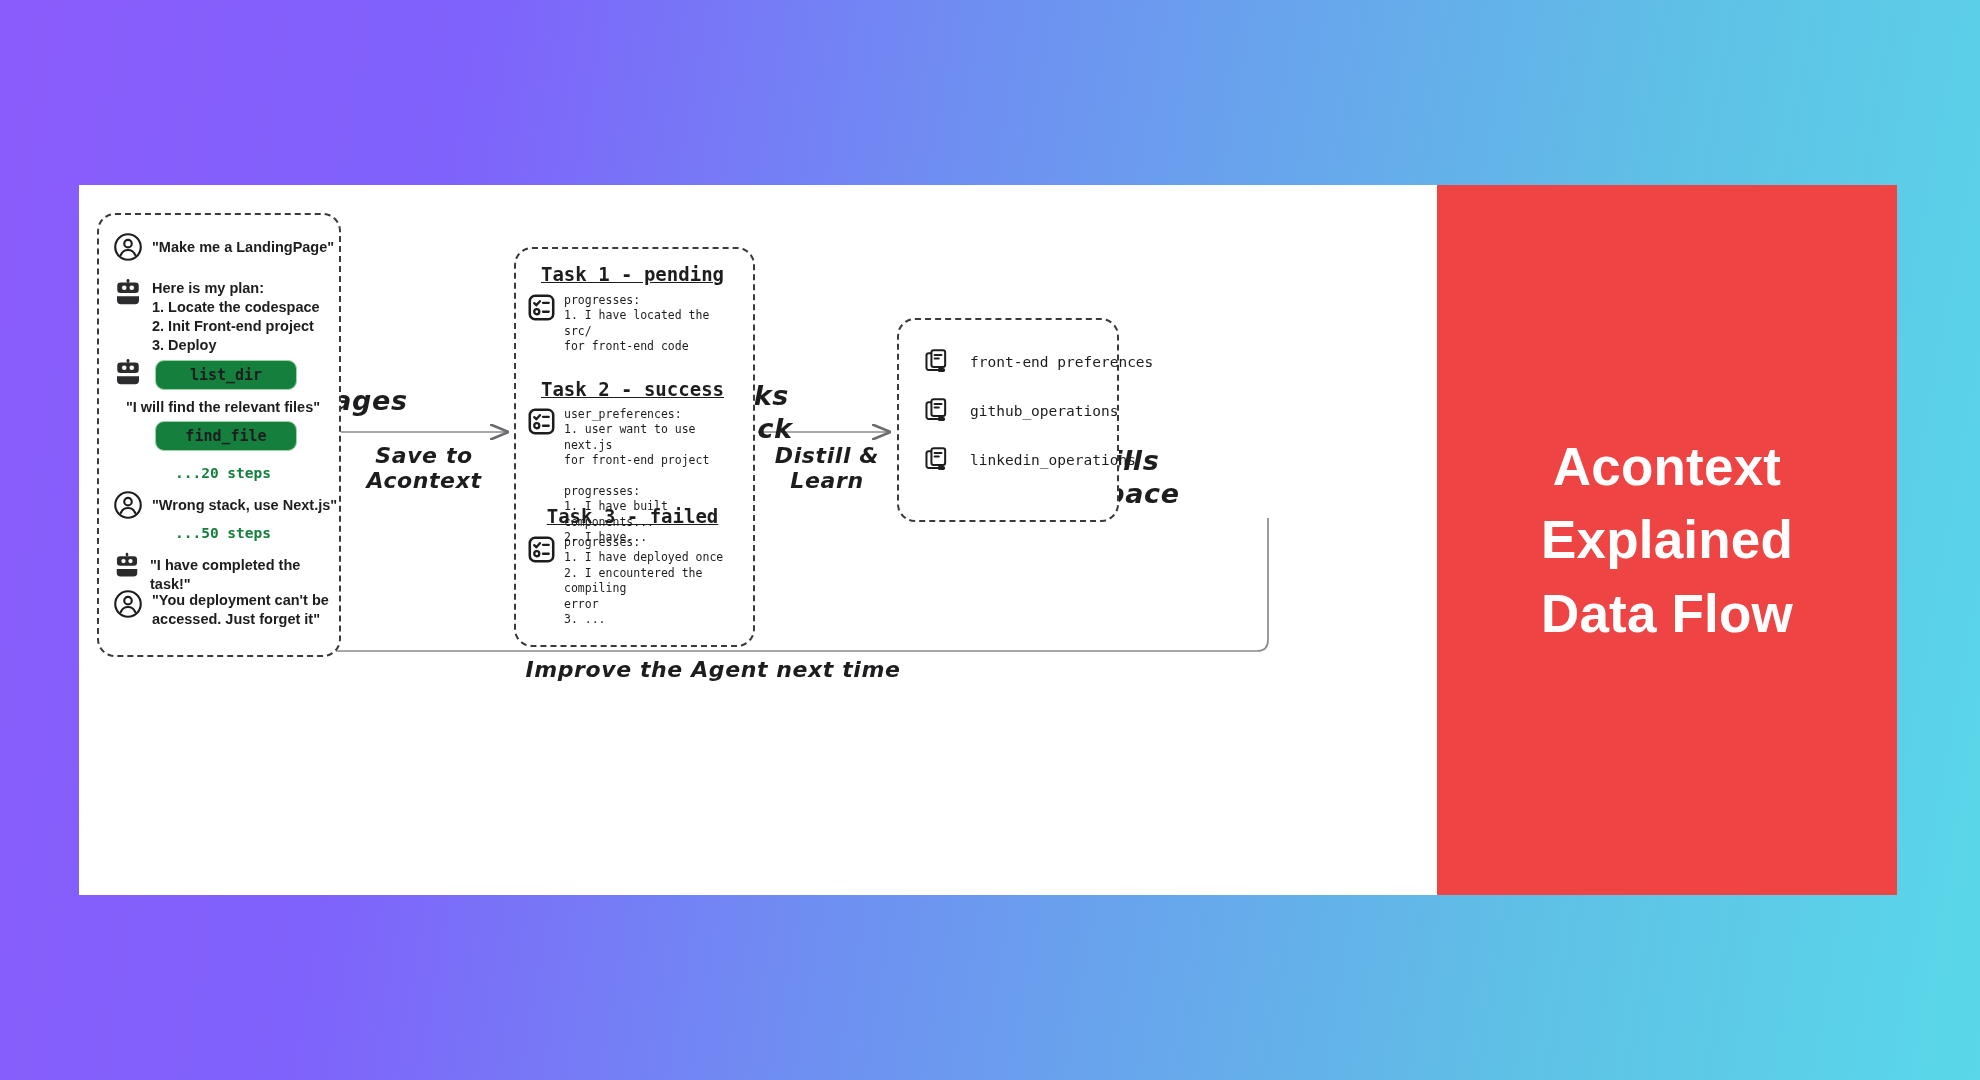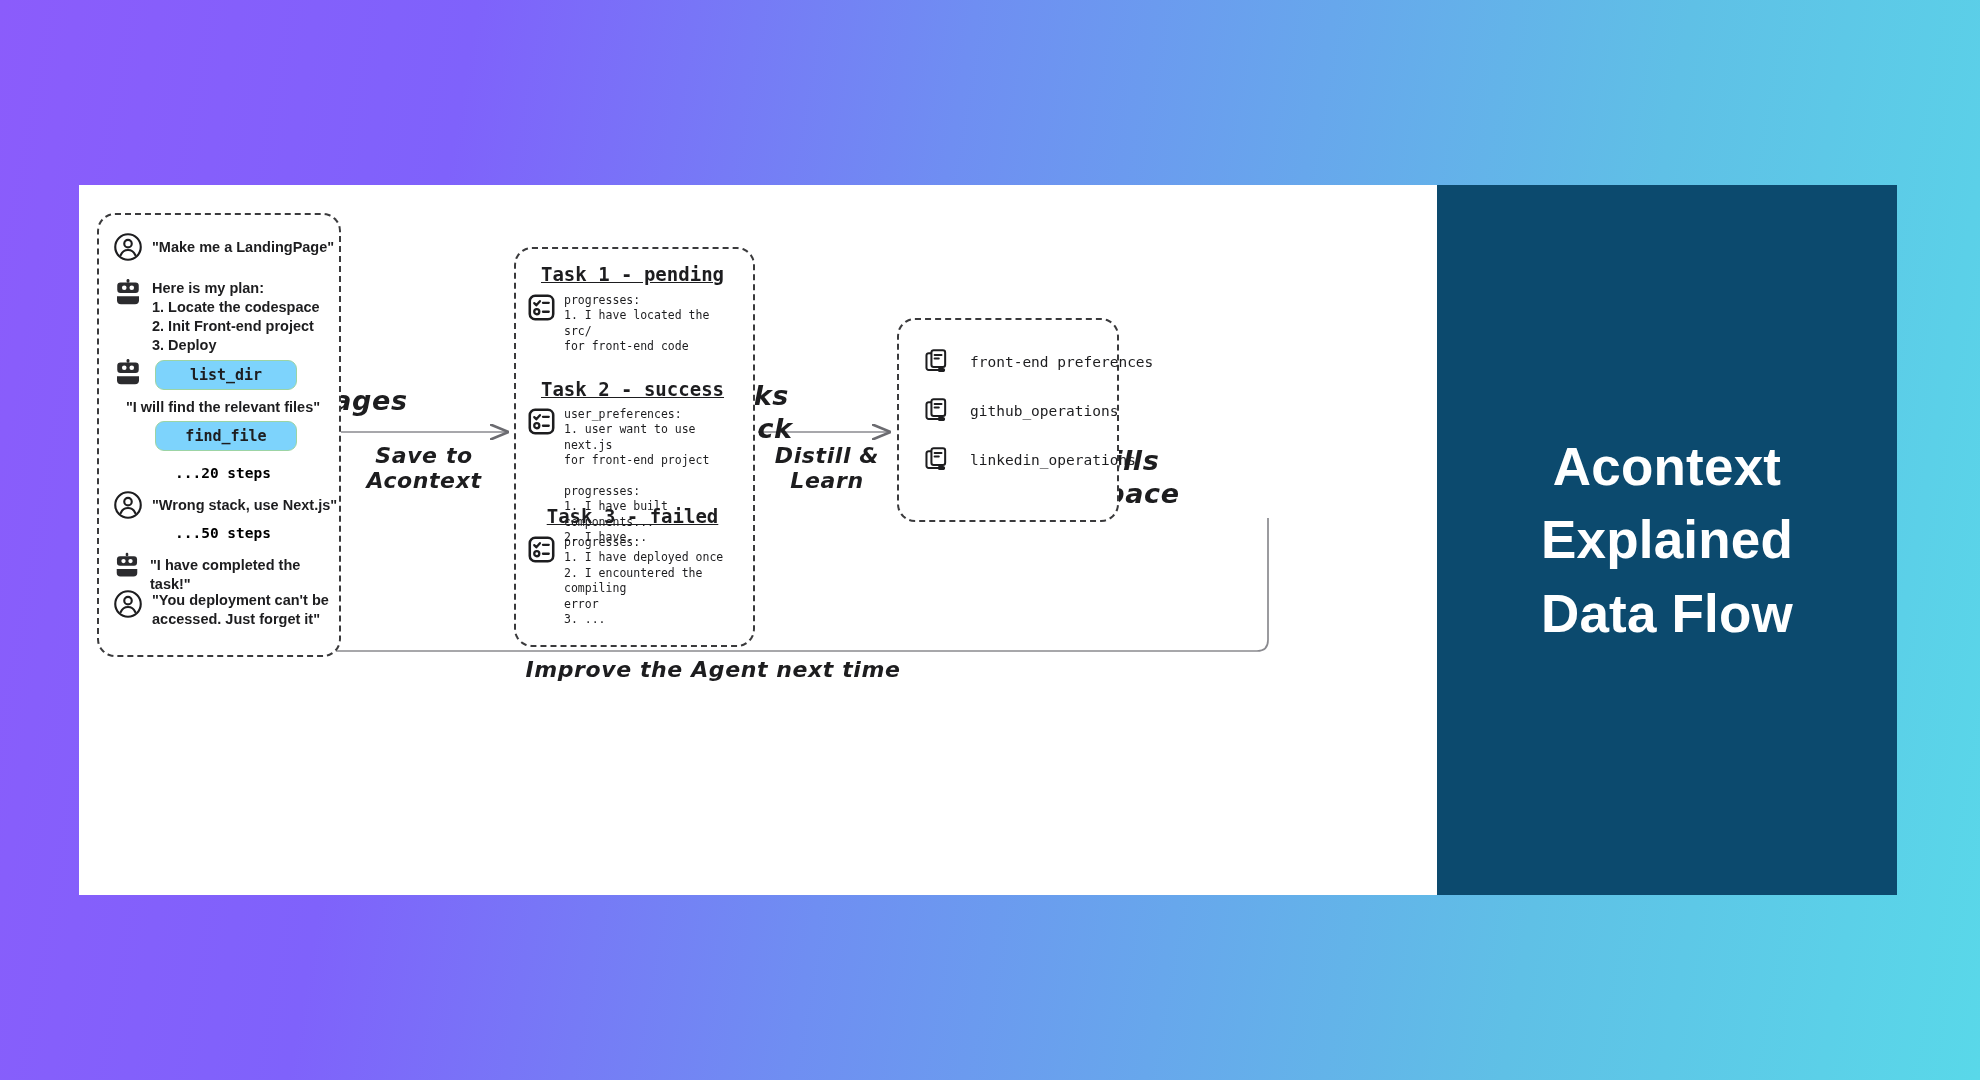--- a/index.html
+++ b/index.html
@@ -11,21 +11,21 @@
   .stage{position:relative;width:1980px;height:1080px;}
 
   
   .card{
     position:absolute;left:79px;top:185px;width:1358px;height:710px;
     background:#ffffff;
   }
   
   .title-panel{
     position:absolute;left:1437px;top:185px;width:460px;height:710px;
-    background:#0c4a6e;
+    background:#ef4444;
     display:flex;align-items:center;justify-content:center;
   }
   .title-text{
     color:#ffffff;font-weight:bold;font-size:53px;line-height:1.38;
     text-align:center;letter-spacing:.2px;
   }
 
   
   .hand{
     font-family:"DejaVu Sans",sans-serif;
@@ -43,24 +43,24 @@
   }
   #panel-llm{left:18px;top:28px;width:240px;height:440px;}
   #panel-tasks{left:435px;top:62px;width:237px;height:396px;}
   #panel-skills{left:818px;top:133px;width:218px;height:200px;}
 
   
   .row{position:absolute;display:flex;align-items:flex-start;gap:9px;}
   .msg{font-size:14.5px;line-height:1.30;color:#1d1d1f;font-weight:600;}
   .steps{
     position:absolute;width:240px;text-align:center;
-    font-family:"DejaVu Sans Mono",monospace;font-size:14.5px;font-weight:bold;color:#000000;
+    font-family:"DejaVu Sans Mono",monospace;font-size:14.5px;font-weight:bold;color:#15803d;
   }
   .pill{
-    position:absolute;background:#7dd3fc;border:1.5px solid #9cd4a4;border-radius:9px;
+    position:absolute;background:#15803d;border:1.5px solid #9cd4a4;border-radius:9px;
     font-family:"DejaVu Sans Mono",monospace;font-weight:bold;font-size:15px;color:#1d1d1f;
     display:flex;align-items:center;justify-content:center;
   }
   .caption{
     position:absolute;font-size:14.5px;font-weight:600;color:#1d1d1f;text-align:center;
   }
 
   
   .ico{flex:0 0 auto;display:block;}
 

